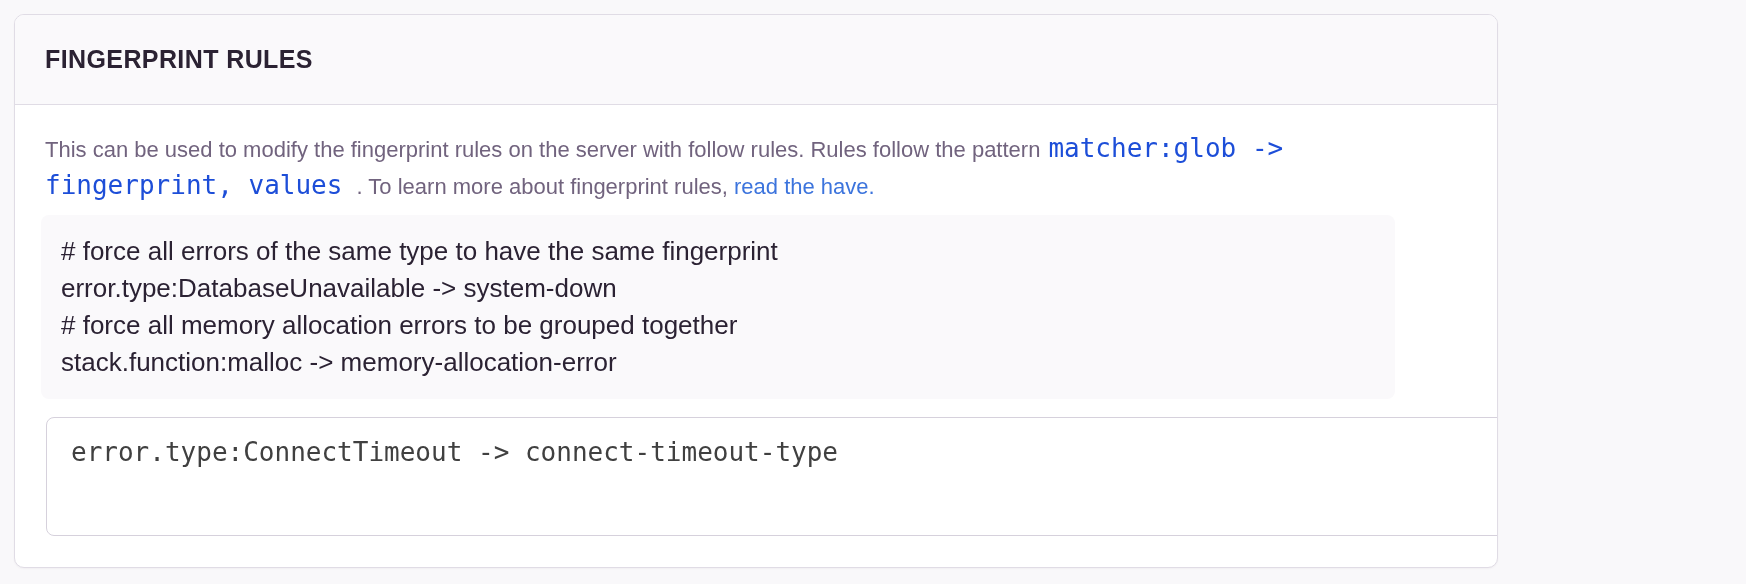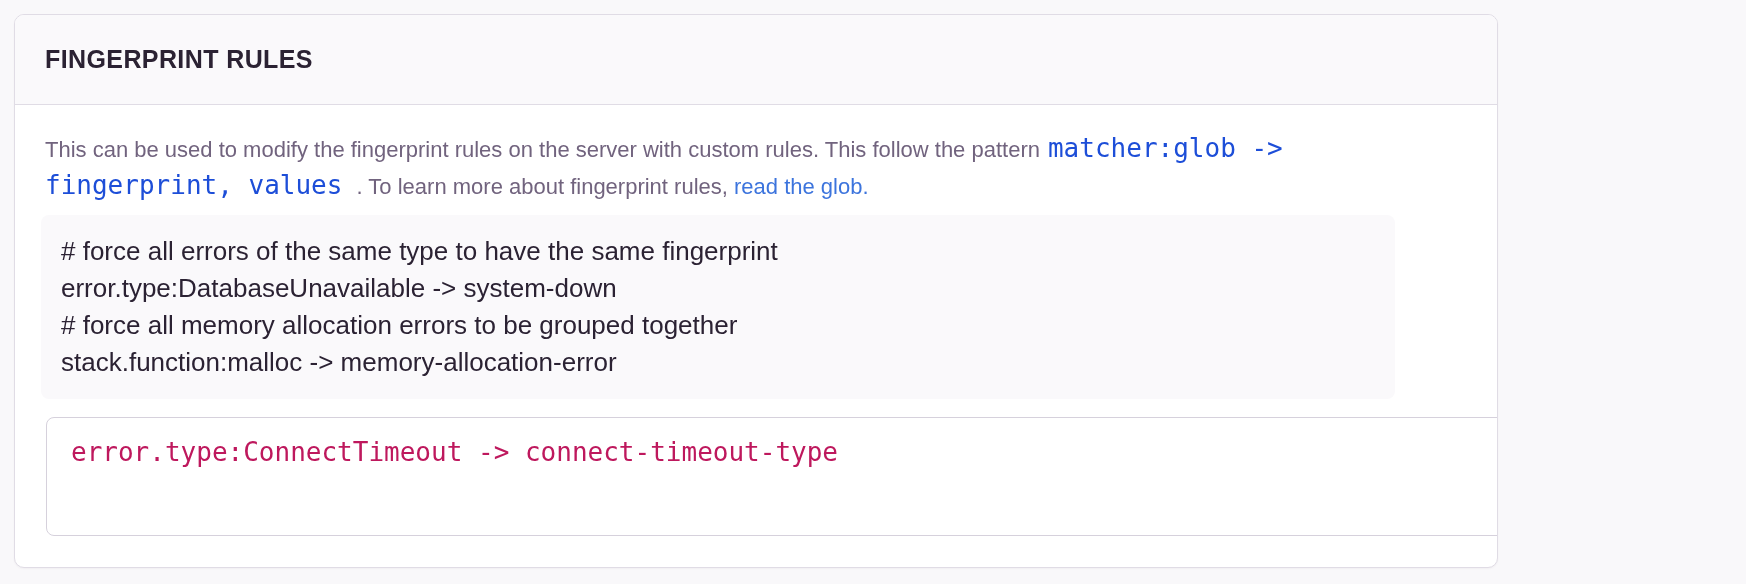--- a/index.html
+++ b/index.html
@@ -76,38 +76,38 @@
     margin: 18px 0 0 1px;
     width: 1654px;
     height: 119px;
     background: #ffffff;
     border: 1px solid #d6d1dc;
     border-radius: 8px;
     padding: 16px 24px;
     font-family: "DejaVu Sans Mono", monospace;
     font-size: 26px;
     line-height: 37px;
-    color: #be185d;
+    color: #404040;
     resize: none;
     outline: none;
     overflow: hidden;
     white-space: pre;
   }
 </style>
 </head>
 <body>
 
 <main>
   <section class="panel">
     <header class="panel-header">
       <h2 class="panel-title">FINGERPRINT RULES</h2>
     </header>
     <div class="panel-body">
-      <p class="description"><span>This can be used to modify the fingerprint rules on the server with custom rules. This follow the pattern</span><code class="inline-code">matcher:glob -&gt; fingerprint, values</code><span> . To learn more about fingerprint rules,</span>
-        <a href="#" class="docs-link">read the glob.</a></p>
+      <p class="description"><span>This can be used to modify the fingerprint rules on the server with follow rules. Rules follow the pattern</span><code class="inline-code">matcher:glob -&gt; fingerprint, values</code><span> . To learn more about fingerprint rules,</span>
+        <a href="#" class="docs-link">read the have.</a></p>
 
       <pre class="example-code"># force all errors of the same type to have the same fingerprint
 error.type:DatabaseUnavailable -&gt; system-down
 # force all memory allocation errors to be grouped together
 stack.function:malloc -&gt; memory-allocation-error</pre>
 
       <textarea class="rules-input" spellcheck="false" style="">error.type:ConnectTimeout -&gt; connect-timeout-type</textarea>
     </div>
   </section>
 </main>

